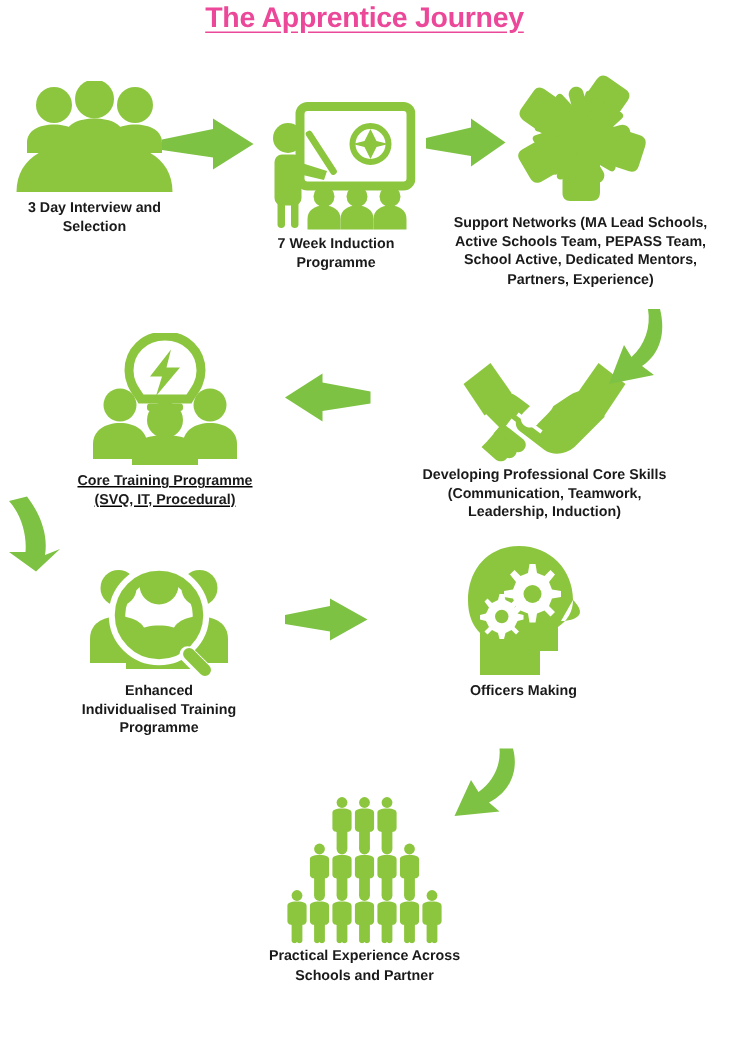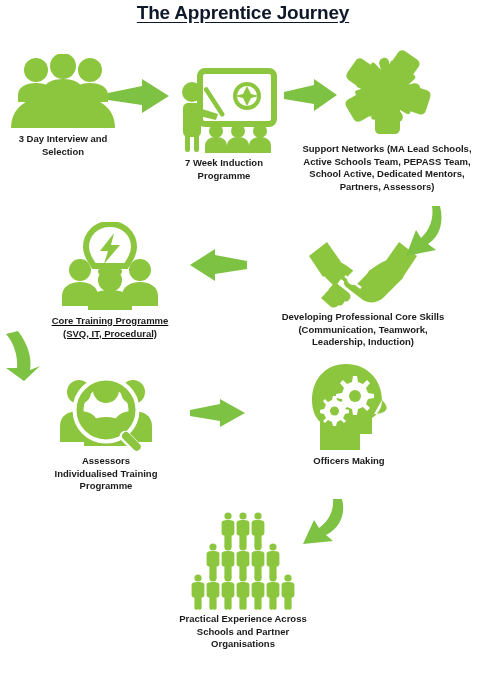--- a/index.html
+++ b/index.html
@@ -21,21 +21,21 @@
     background: #ffffff;
   }
   .title {
     position: absolute;
     left: 0;
     top: 2px;
     width: 486px;
     text-align: center;
     font-size: 19px;
     font-weight: bold;
-    color: #0f172a;
+    color: #ec4899;
     text-decoration: underline;
     text-underline-offset: 3px;
     letter-spacing: -0.2px;
   }
   .node {
     position: absolute;
   }
   .node .icon {
     display: block;
     margin: 0 auto;
@@ -52,21 +52,21 @@
     position: absolute;
   }
   
   #node-interview  { left: 0px;   top: 54px;  width: 126px; }
   #node-induction  { left: 160px; top: 68px;  width: 128px; }
   #node-support    { left: 288px; top: 42px;  width: 198px; }
   #node-core       { left: 30px;  top: 222px; width: 160px; text-decoration: underline; }
   #node-skills     { left: 268px; top: 232px; width: 190px; }
   #node-enhanced   { left: 38px;  top: 372px; width: 136px; }
   #node-decision   { left: 296px; top: 362px; width: 106px; }
-  #node-practical  { left: 148px; top: 512px; width: 190px; }
+  #node-practical  { left: 148px; top: 531px; width: 190px; }
 
   #arrow-1 { left: 108px; top: 78px;  }
   #arrow-2 { left: 284px; top: 78px;  }
   #arrow-3 { left: 396px; top: 204px; }
   #arrow-4 { left: 188px; top: 248px; }
   #arrow-5 { left: 2px;   top: 330px; }
   #arrow-6 { left: 190px; top: 398px; }
   #arrow-7 { left: 296px; top: 498px; }
 </style>
 </head>
@@ -163,21 +163,21 @@
           <rect x="53" y="18" width="5" height="24" rx="2.5" transform="rotate(-10 55 30)"></rect>
           <rect x="60" y="18" width="5" height="24" rx="2.5" transform="rotate(2 62 30)"></rect>
           <rect x="66" y="20" width="5" height="22" rx="2.5" transform="rotate(12 68 31)"></rect>
         </g>
       </g>
     </svg>
     <div class="caption">
       <div>Support Networks (MA Lead Schools,</div>
       <div>Active Schools Team, PEPASS Team,</div>
       <div>School Active, Dedicated Mentors,</div>
-      <div>Partners, Assessors)</div>
+      <div>Partners, Experience)</div>
     </div>
   </div>
 
   <div class="node" id="node-core">
     <svg class="icon" width="104" height="90" viewBox="0 0 104 90">
 
       <path d="M52 2 C38 2 28 12 28 25 C28 34 33 39 36 44 L68 44 C71 39 76 34 76 25 C76 12 66 2 52 2 Z" fill="none" stroke="#8CC63F" stroke-width="6"></path>
 
       <path d="M56 11 L42 29 L50 29 L46 42 L62 23 L53 23 Z" fill="#8CC63F"></path>
 
@@ -240,21 +240,21 @@
         <path d="M30 74 V60 C30 50 40 45 52 45 C64 45 74 50 74 60 V74 Z"></path>
 
         <circle cx="52" cy="38" r="30" fill="none" stroke="#ffffff" stroke-width="7"></circle>
         <circle cx="52" cy="38" r="26" fill="none" stroke="#8CC63F" stroke-width="7"></circle>
 
         <rect x="71" y="57" width="11" height="26" rx="5.5" transform="rotate(-45 76 70)" fill="#ffffff"></rect>
         <rect x="73" y="58" width="8" height="23" rx="4" transform="rotate(-45 77 69)" fill="#8CC63F"></rect>
       </g>
     </svg>
     <div class="caption">
-      <div>Assessors</div>
+      <div>Enhanced</div>
       <div>Individualised Training</div>
       <div>Programme</div>
     </div>
   </div>
 
   <div class="node" id="node-decision">
     <svg class="icon" width="86" height="90" viewBox="0 0 86 90">
 
       <path d="M40 2 C19 2 6 18 6 38 C6 48 9 55 14 60 L14 88 L54 88 L54 72 L66 72 L66 56 C72 52 76 46 76 38 C76 18 61 2 40 2 Z
                M76 38 C79 41 82 45 80 48 C78 51 72 52 68 52" fill="#8CC63F"></path>
@@ -299,21 +299,20 @@
         <use href="#person" x="38" y="62"></use>
         <use href="#person" x="53" y="62"></use>
         <use href="#person" x="68" y="62"></use>
         <use href="#person" x="83" y="62"></use>
         <use href="#person" x="98" y="62"></use>
       </g>
     </svg>
     <div class="caption">
       <div>Practical Experience Across</div>
       <div>Schools and Partner</div>
-      <div>Organisations</div>
     </div>
   </div>
 
   <div class="arrow" id="arrow-1">
     <svg width="62" height="36" viewBox="0 0 62 36">
       <path d="M0 15 L34 8 L34 1 L61 18 L34 35 L34 27 L0 22 Z" fill="#7DC242"></path>
     </svg>
   </div>
 
   <div class="arrow" id="arrow-2">

